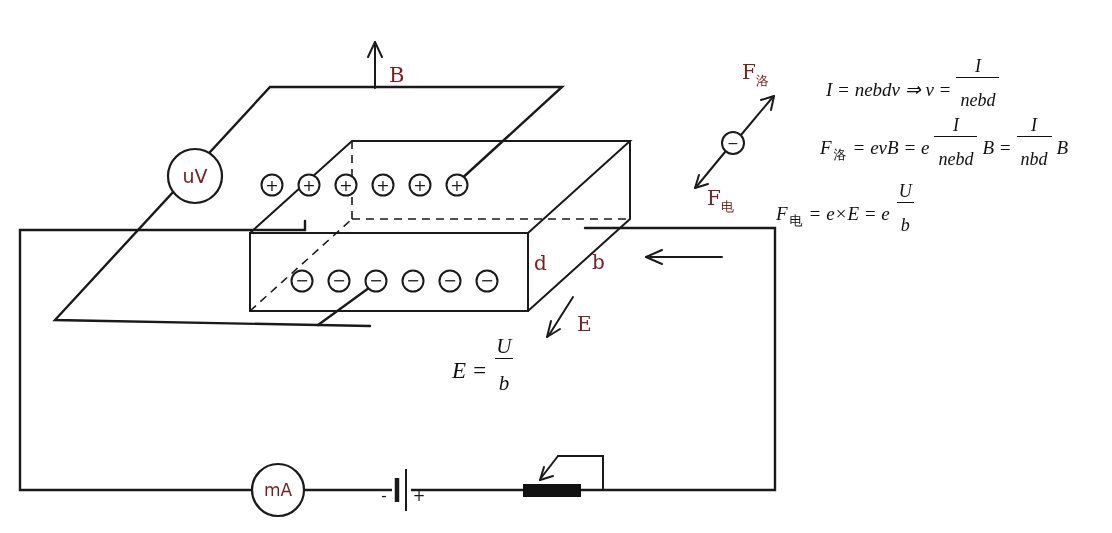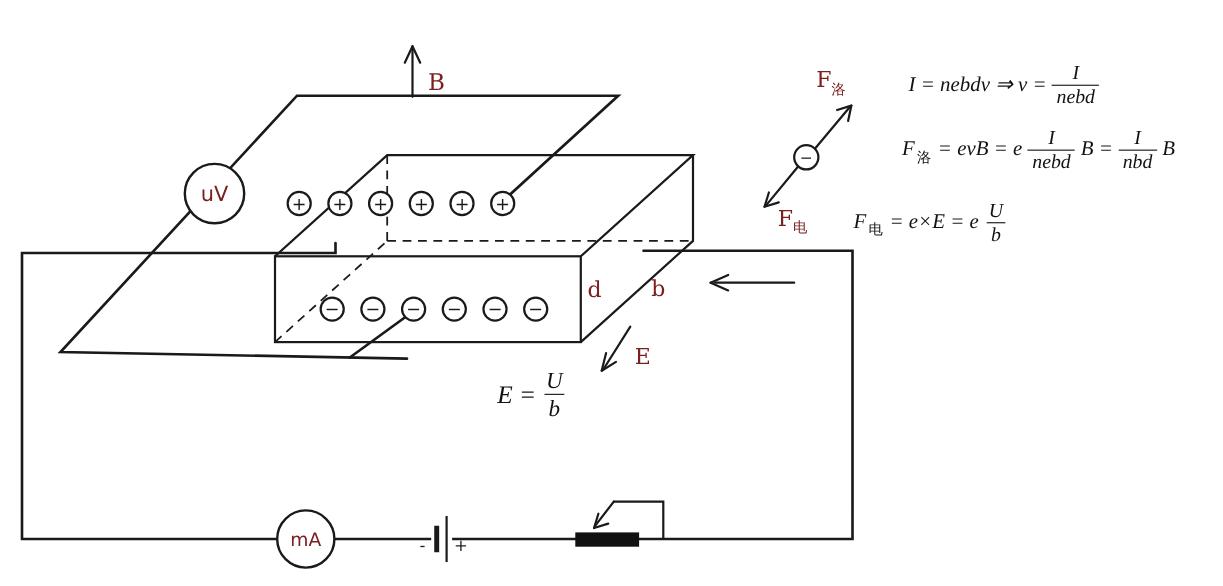--- a/index.html
+++ b/index.html
@@ -18,21 +18,21 @@
   .meter-label{font-family:"DejaVu Sans",sans-serif;font-size:19px;fill:#7a2020;text-anchor:middle;}
   .maroon-label{font-family:"DejaVu Serif",serif;font-size:20px;fill:#7a2020;}
   .plate-label{font-family:"DejaVu Sans",sans-serif;font-size:15px;fill:#1a1a1a;text-anchor:middle;}
 
   
   .formula{position:absolute;display:flex;align-items:center;gap:5px;
            font-family:"Liberation Serif",serif;font-style:italic;font-size:19px;
            color:#111;white-space:nowrap;}
   .frac{display:inline-flex;flex-direction:column;align-items:center;line-height:1.15;font-size:18px;}
   .frac .num{padding:0 4px;}
-  .frac .den{border-top:1.5px solid #111;padding:0 4px;}
+  .frac .den{border-top:1.5px solid #111;padding:12px 4px;}
   .fsub{font-size:13px;font-style:normal;position:relative;top:7px;margin-left:-3px;margin-right:1px;}
   .f-large{font-size:23px;}
   .f-large .frac{font-size:21px;}
 </style>
 </head>
 <body>
 
 <div class="stage">
   <svg width="1112" height="533" viewBox="0 0 1112 533">
 

